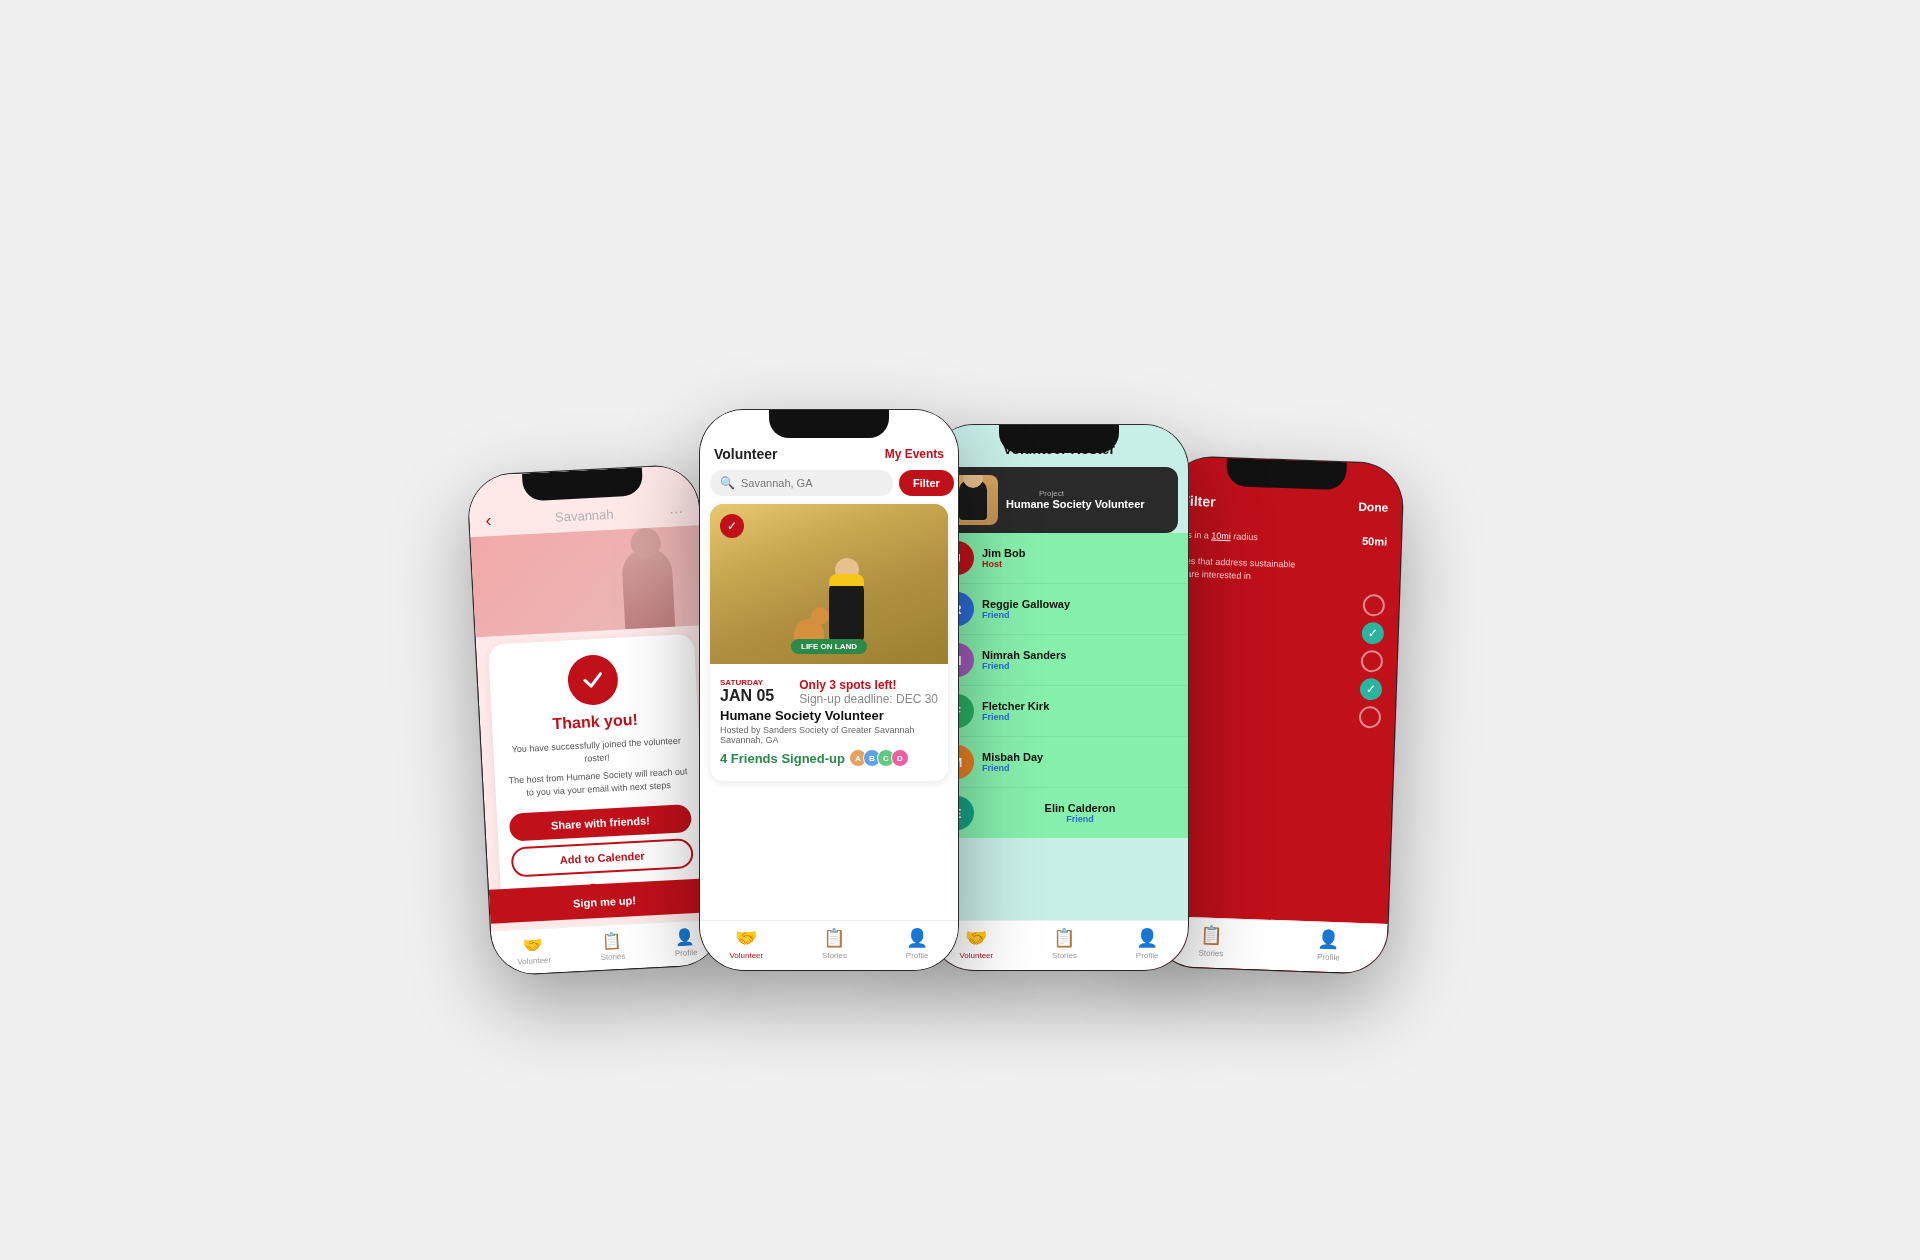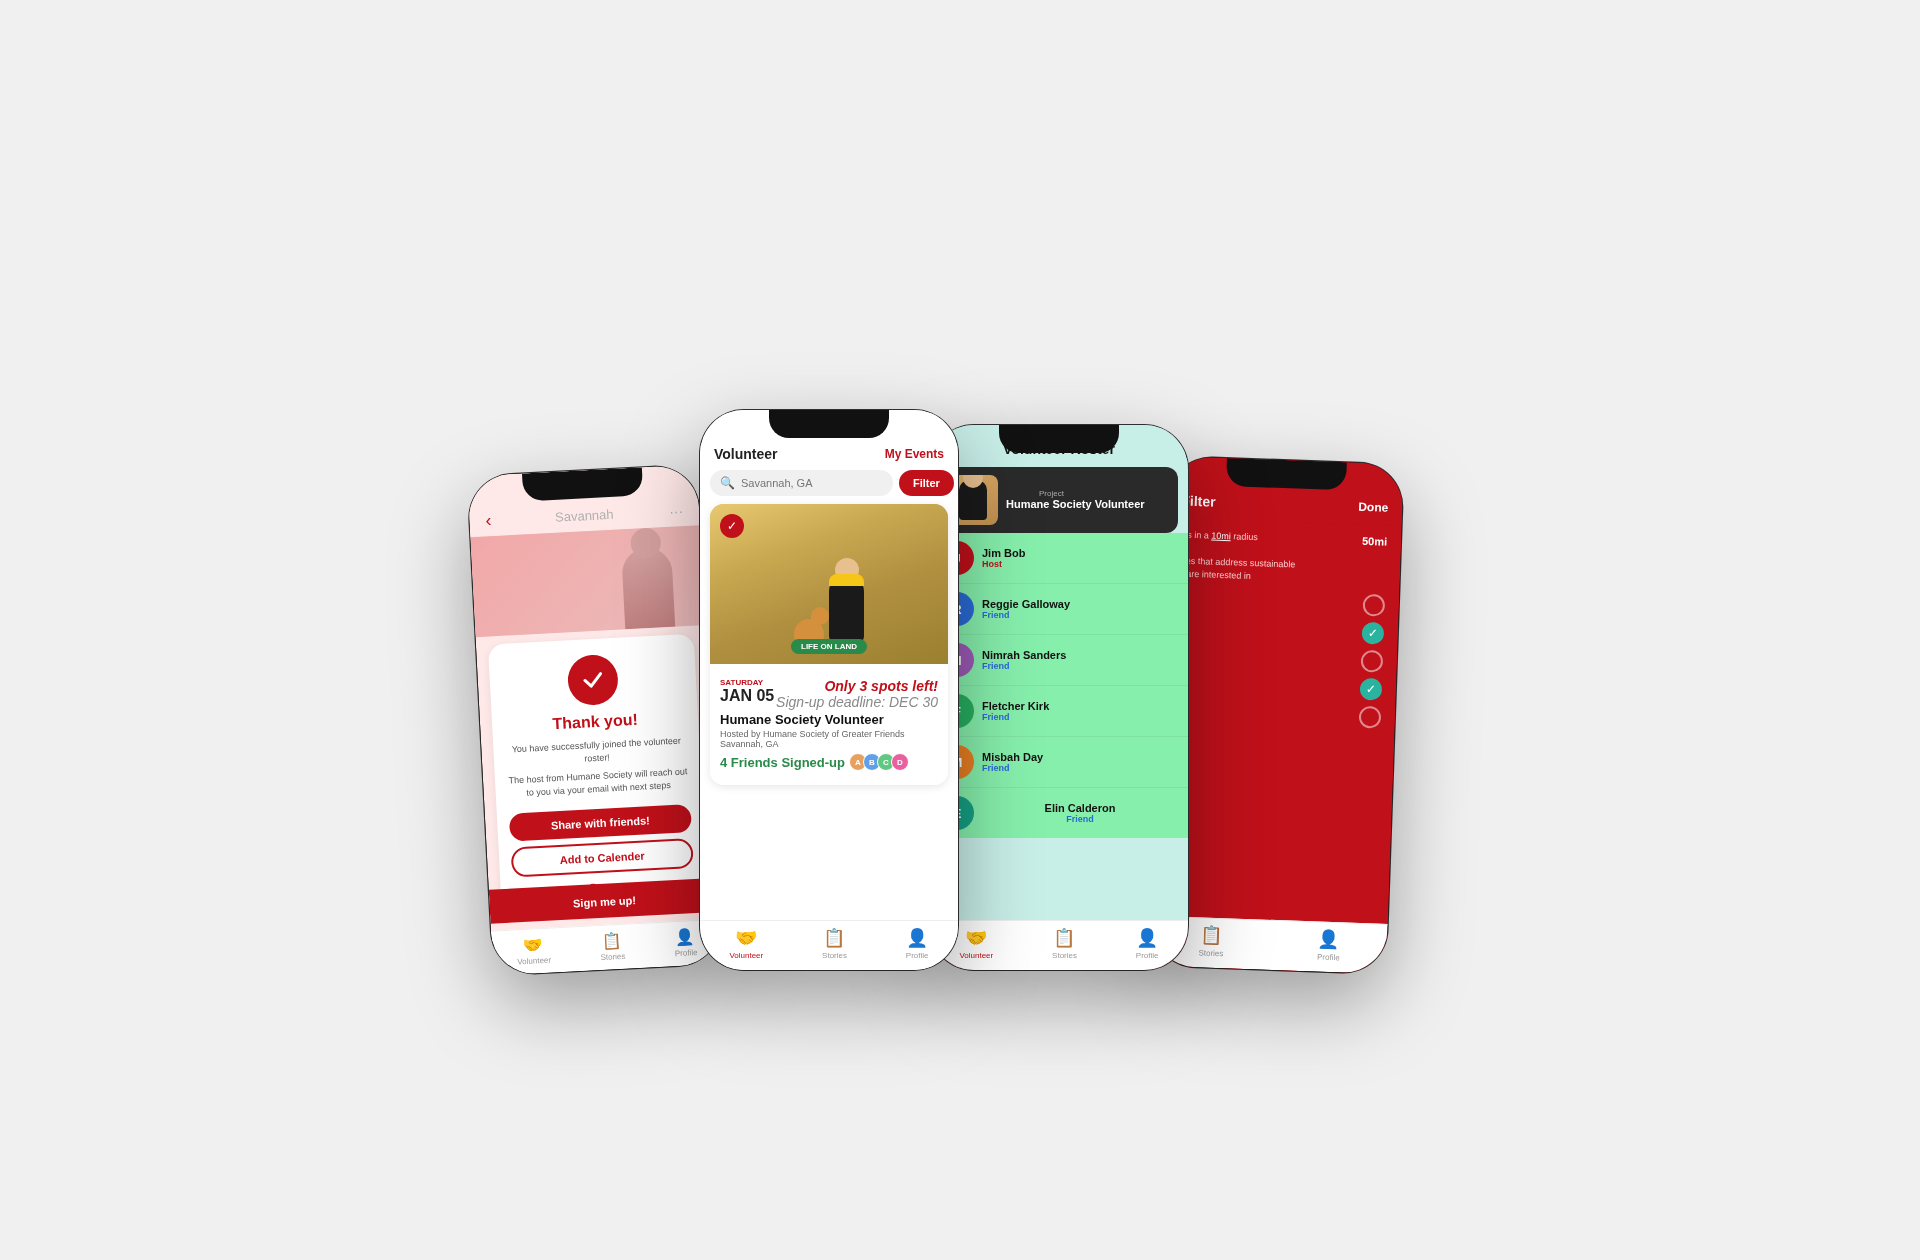--- a/index.html
+++ b/index.html
@@ -332,25 +332,23 @@
     }
     .p2-date-row {
       display: flex;
       justify-content: space-between;
       align-items: flex-start;
       margin-bottom: 2px;
     }
     .p2-date-info .day { font-size: 8px; font-weight: 700; color: #c0101a; }
     .p2-date-info .date { font-size: 16px; font-weight: 800; color: #222; }
     .p2-spots {
-      text-align: right;
-      font-size: 14px;
+      font-size: 12px;
       color: #c0101a;
       font-weight: 600;
-      font-style: italic;
     }
     .p2-spots .deadline { color: #888; font-weight: 400; }
     .p2-event-title {
       font-size: 13px;
       font-weight: 700;
       color: #111;
       margin-bottom: 2px;
     }
     .p2-host { font-size: 9px; color: #666; }
     .p2-location { font-size: 9px; color: #666; margin-bottom: 4px; }
@@ -635,21 +633,21 @@
               <div class="p2-date-info">
                 <div class="day">SATURDAY</div>
                 <div class="date">JAN 05</div>
               </div>
               <div class="p2-spots">
                 <div>Only 3 spots left!</div>
                 <div class="deadline">Sign-up deadline: DEC 30</div>
               </div>
             </div>
             <div class="p2-event-title">Humane Society Volunteer</div>
-            <div class="p2-host">Hosted by Humane Society of Greater Friends</div>
+            <div class="p2-host">Hosted by Sanders Society of Greater Savannah</div>
             <div class="p2-location">Savannah, GA</div>
             <div class="p2-friends-row">
               <span class="p2-friends-text">4 Friends Signed-up</span>
               <div class="p2-avatar-stack">
                 <div class="p2-avatar" style="background:#e8a060;">A</div>
                 <div class="p2-avatar" style="background:#60a0e8;">B</div>
                 <div class="p2-avatar" style="background:#60c880;">C</div>
                 <div class="p2-avatar" style="background:#e860a0;">D</div>
               </div>
             </div>

